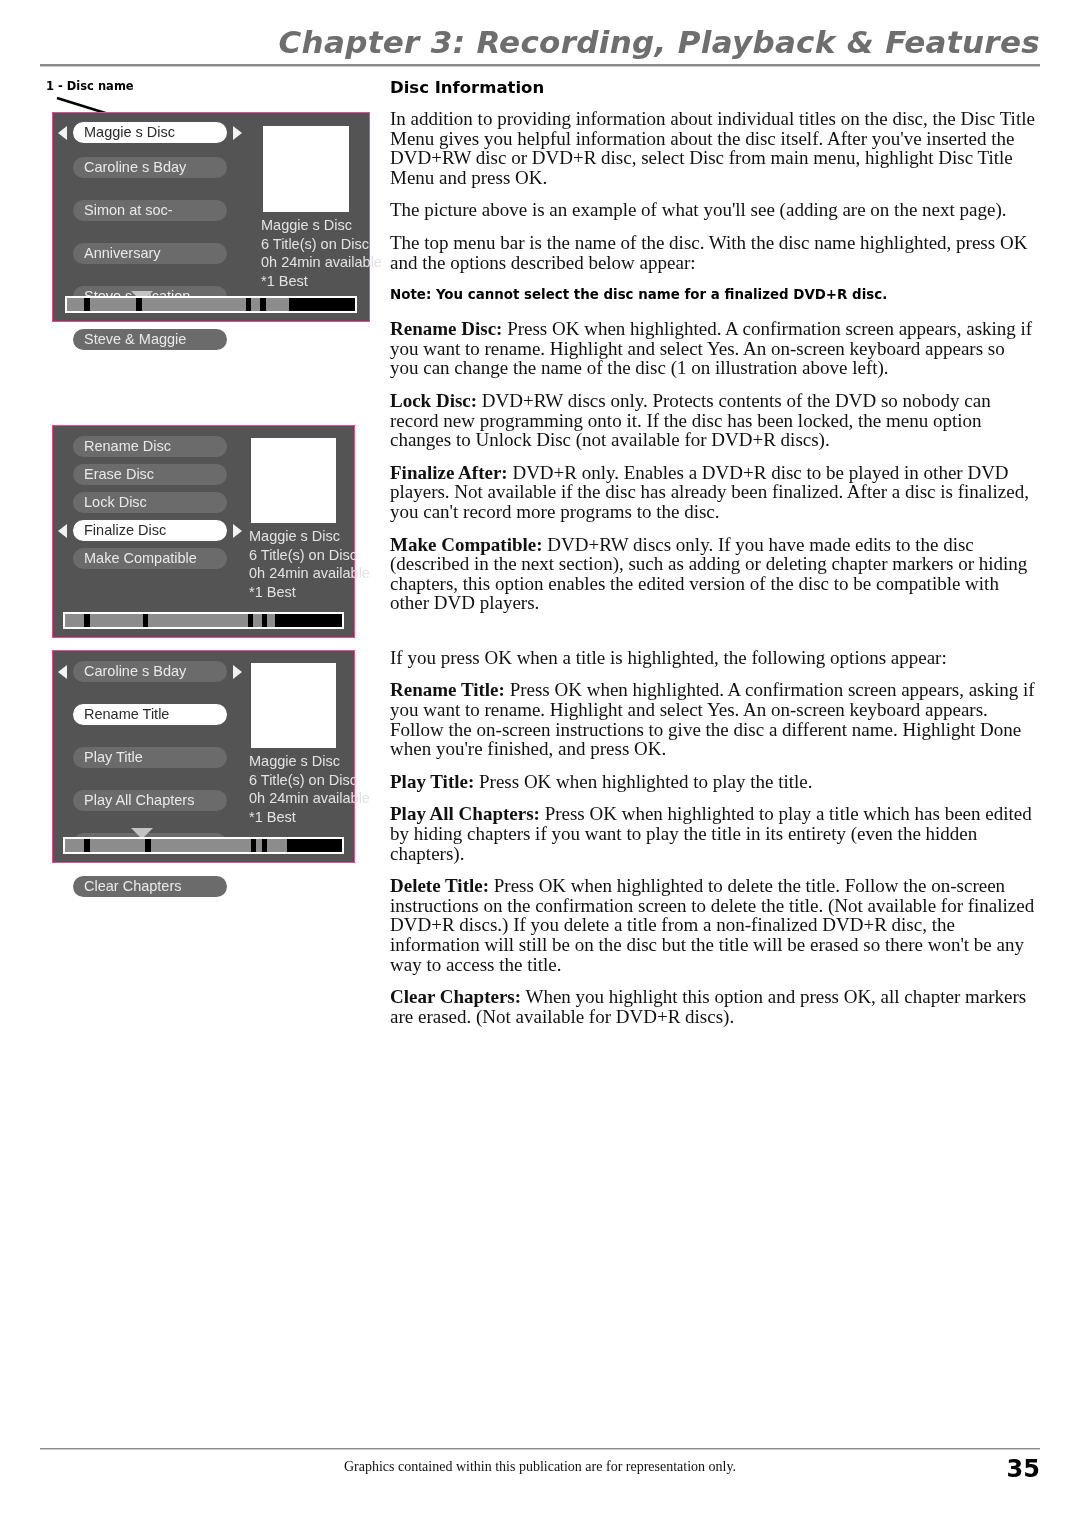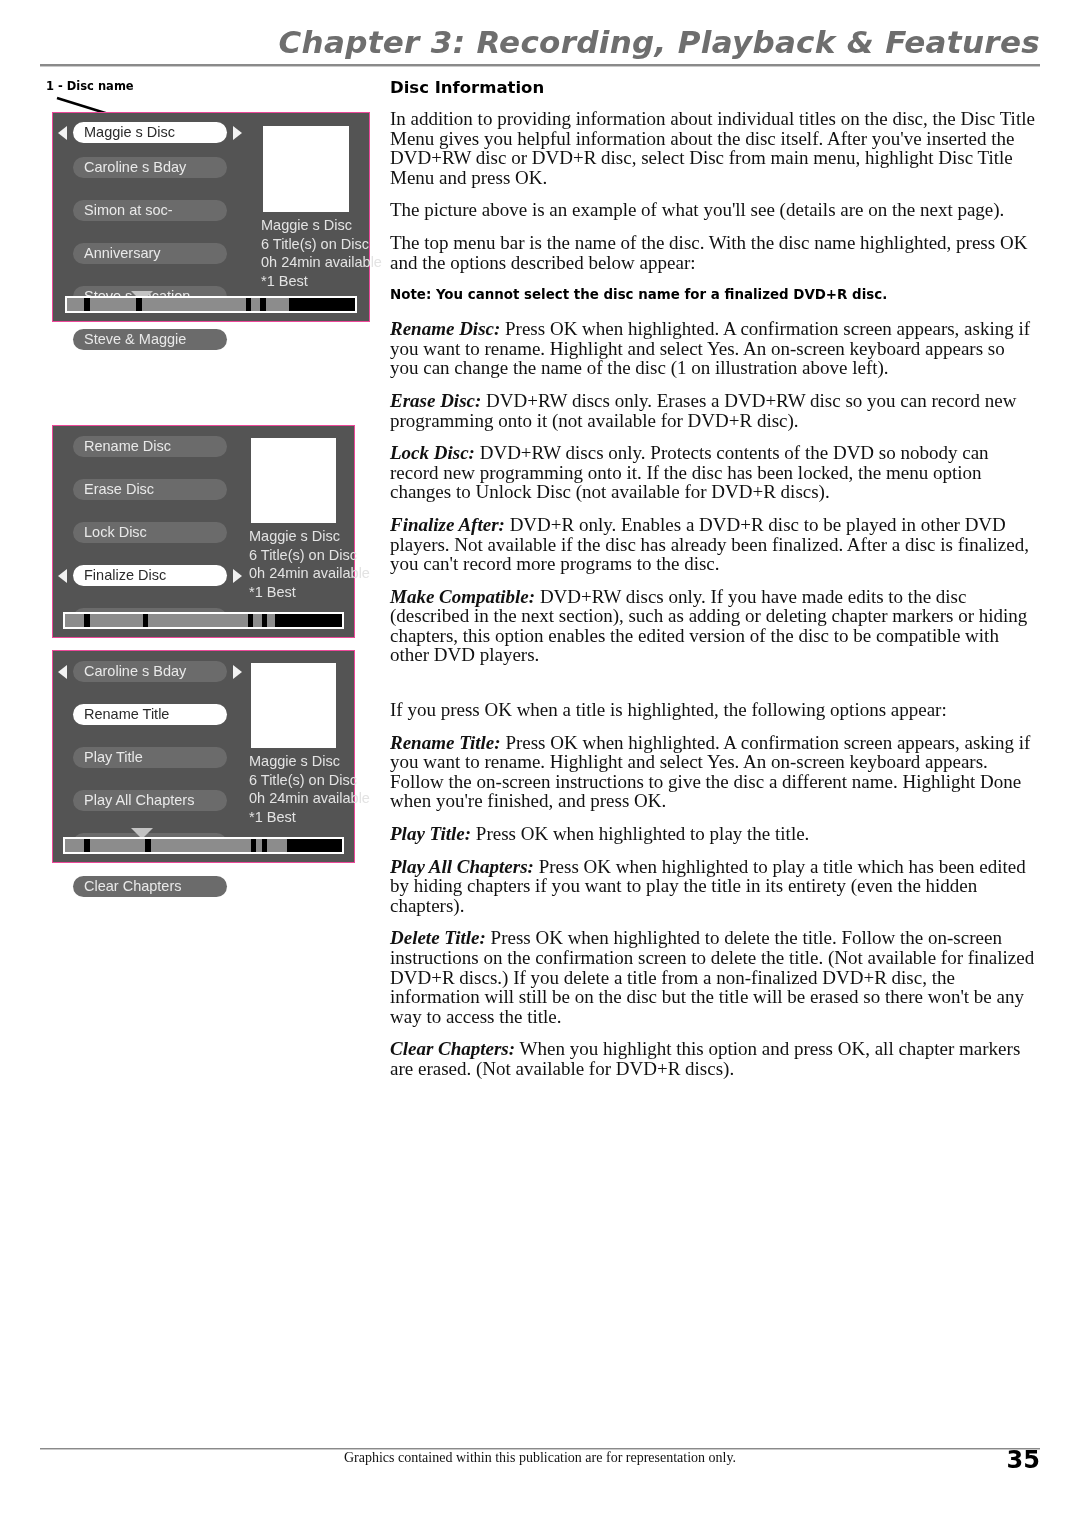--- a/index.html
+++ b/index.html
@@ -60,21 +60,21 @@
     line-height: 21px;
     padding-left: 11px;
     white-space: nowrap;
     overflow: visible;
     margin-bottom: 22px;
   }
   .pill.sel {
     background: #ffffff; color: #2b2b2b;
   }
   .pill.topbar { margin-bottom: 14px; }
-  .tv-2 .pill { margin-bottom: 22px; }
+  .tv-2 .pill { margin-bottom: 7px; }
 
   .arr {
     position: absolute; top: 50%; transform: translateY(-50%);
     width: 0; height: 0; border-top: 7px solid transparent;
     border-bottom: 7px solid transparent;
   }
   .arr-l { left: -15px; border-right: 9px solid #f2f2f2; }
   .arr-r { right: -15px; border-left: 9px solid #f2f2f2; }
 
   .down-arrow {
@@ -127,31 +127,31 @@
     margin-bottom: 13px;
   }
   p.note {
     font-family: "DejaVu Sans", sans-serif;
     font-weight: bold; font-size: 13.4px;
     line-height: 19px; color: #000;
     margin-bottom: 15px;
   }
   .lead {
     font-family: "Liberation Serif", serif;
-    font-weight: bold; font-style: italic; text-align: right;
+    font-weight: bold;  text-align: right;
   }
   .spacer { height: 22px; }
 
   
   .footer {
     position: absolute; left: 40px; top: 1448px; width: 1000px;
   }
   .footer-rule { height: 2px; background: #8a8a8a; border-bottom: 1px solid #c9c9c9; }
   .footer-row {
-    position: relative; height: 28px;
+    position: relative; margin-top: 9px; height: 28px;
   }
   .footer-note {
     position: absolute; left: 0; right: 0; text-align: center;
     font-family: "Liberation Serif", serif;
     font-size: 14px; color: #111;
   }
   .page-num {
     position: absolute; right: 0; top: -4px;
     font-family: "DejaVu Sans", sans-serif;
     font-weight: bold; font-size: 24px; color: #000;
@@ -277,29 +277,26 @@
           <div class="gap" style="width: 2%;"></div>
           <div class="seg" style="width: 7%;"></div>
           <div class="gap" style="width: 20%;"></div>
         </div>
     </div>
   </div>
 
   <div class="body-col">
     <h2 class="sec-title">Disc Information</h2>
     <p class="para">In addition to providing information about individual titles on the disc, the Disc Title Menu gives you helpful information about the disc itself. After you've inserted the DVD+RW disc or DVD+R disc, select Disc from main menu, highlight Disc Title Menu and press OK.</p>
-    <p class="para">The picture above is an example of what you'll see (details are on the next page).</p>
+    <p class="para">The picture above is an example of what you'll see (adding are on the next page).</p>
     <p class="para">The top menu bar is the name of the disc. With the disc name highlighted, press OK and the options described below appear:</p>
     <p class="note">Note: You cannot select the disc name for a finalized DVD+R disc.</p>
 
     <p class="para">
       <span class="lead">Rename Disc:</span><span> Press OK when highlighted. A confirmation screen appears, asking if you want to rename. Highlight and select Yes. An on-screen keyboard appears so you can change the name of the disc (1 on illustration above left).</span>
-    </p>
-    <p class="para">
-      <span class="lead">Erase Disc:</span><span> DVD+RW discs only. Erases a DVD+RW disc so you can record new programming onto it (not available for DVD+R disc).</span>
     </p>
     <p class="para">
       <span class="lead">Lock Disc:</span><span> DVD+RW discs only. Protects contents of the DVD so nobody can record new programming onto it. If the disc has been locked, the menu option changes to Unlock Disc (not available for DVD+R discs).</span>
     </p>
     <p class="para">
       <span class="lead">Finalize After:</span><span> DVD+R only. Enables a DVD+R disc to be played in other DVD players. Not available if the disc has already been finalized. After a disc is finalized, you can't record more programs to the disc.</span>
     </p>
     <p class="para">
       <span class="lead">Make Compatible:</span><span> DVD+RW discs only. If you have made edits to the disc (described in the next section), such as adding or deleting chapter markers or hiding chapters, this option enables the edited version of the disc to be compatible with other DVD players.</span>
     </p>

